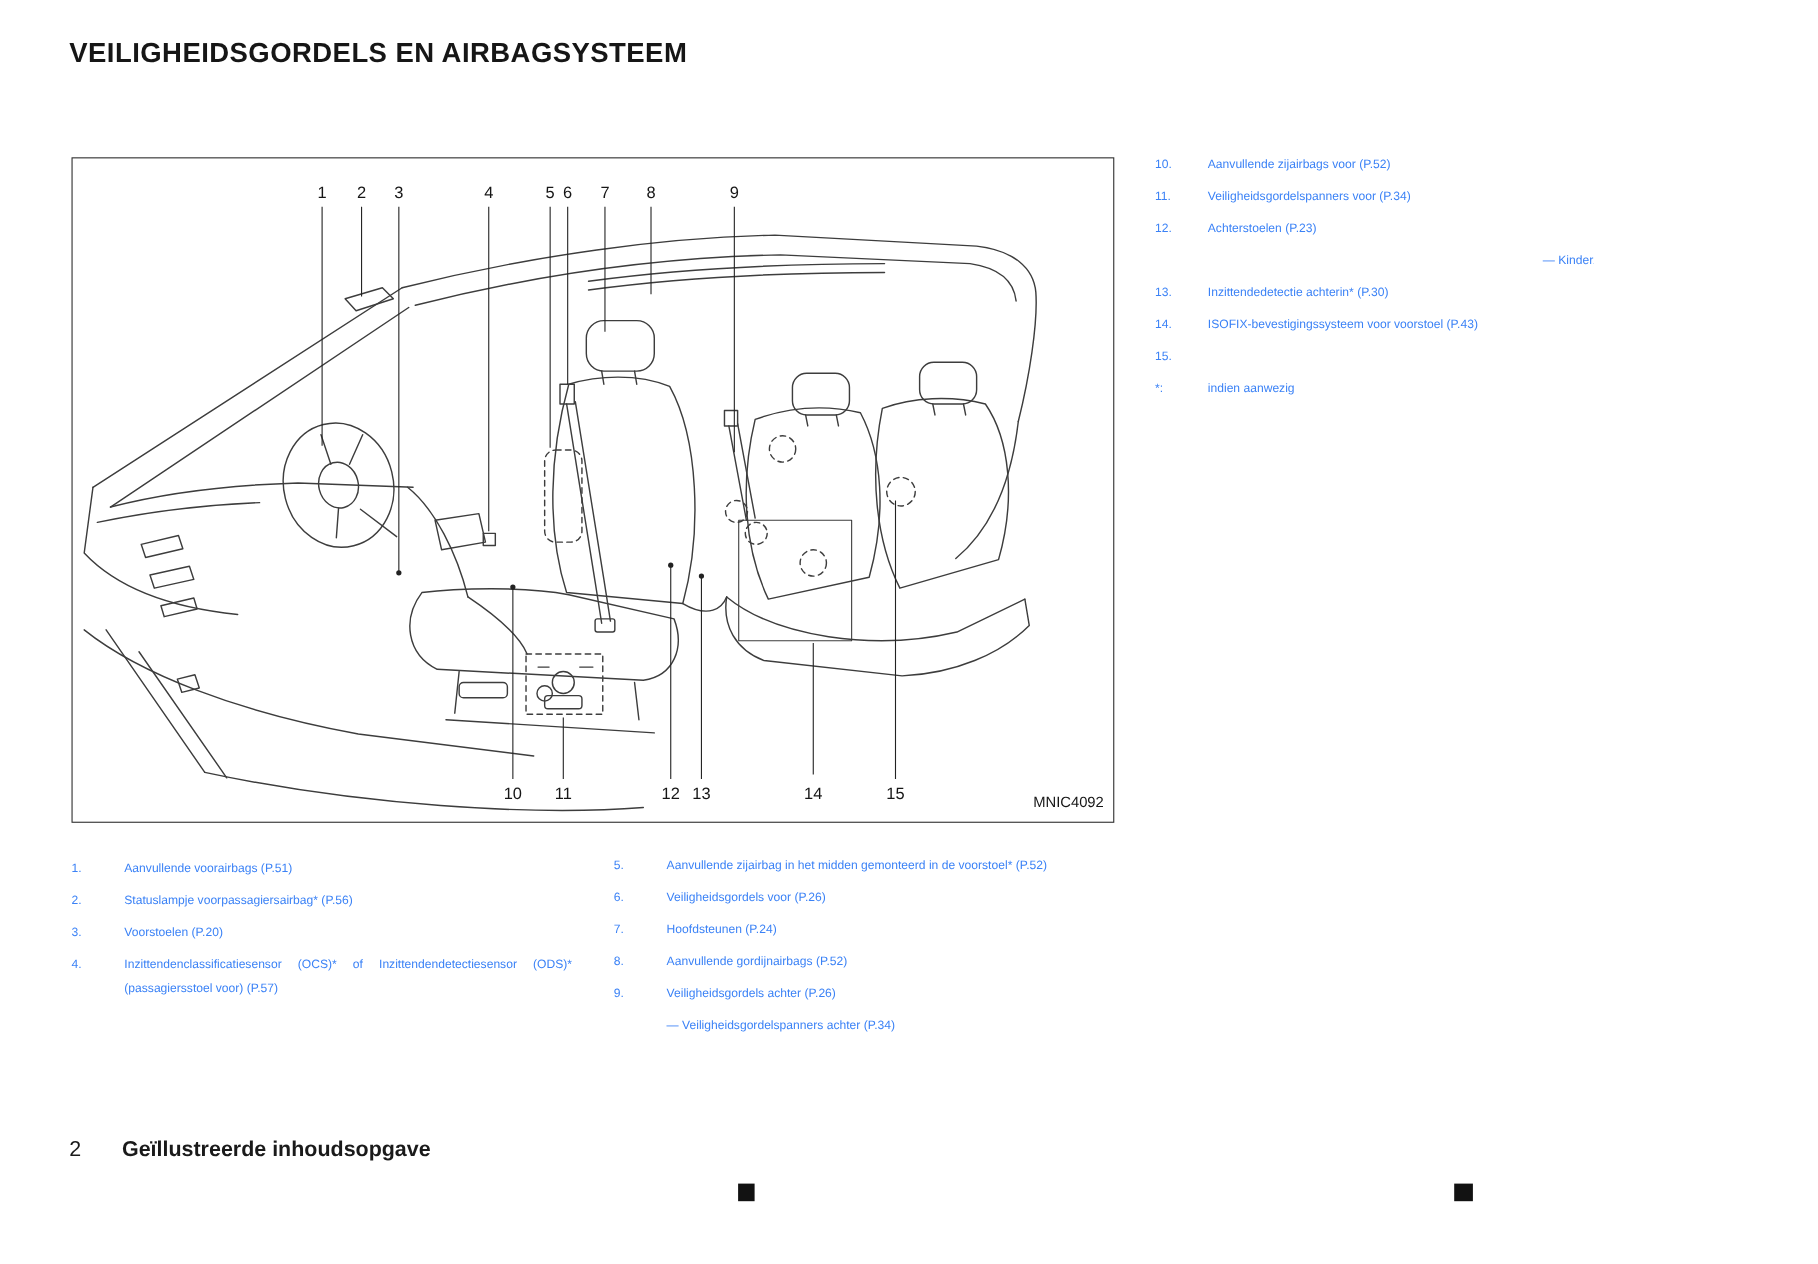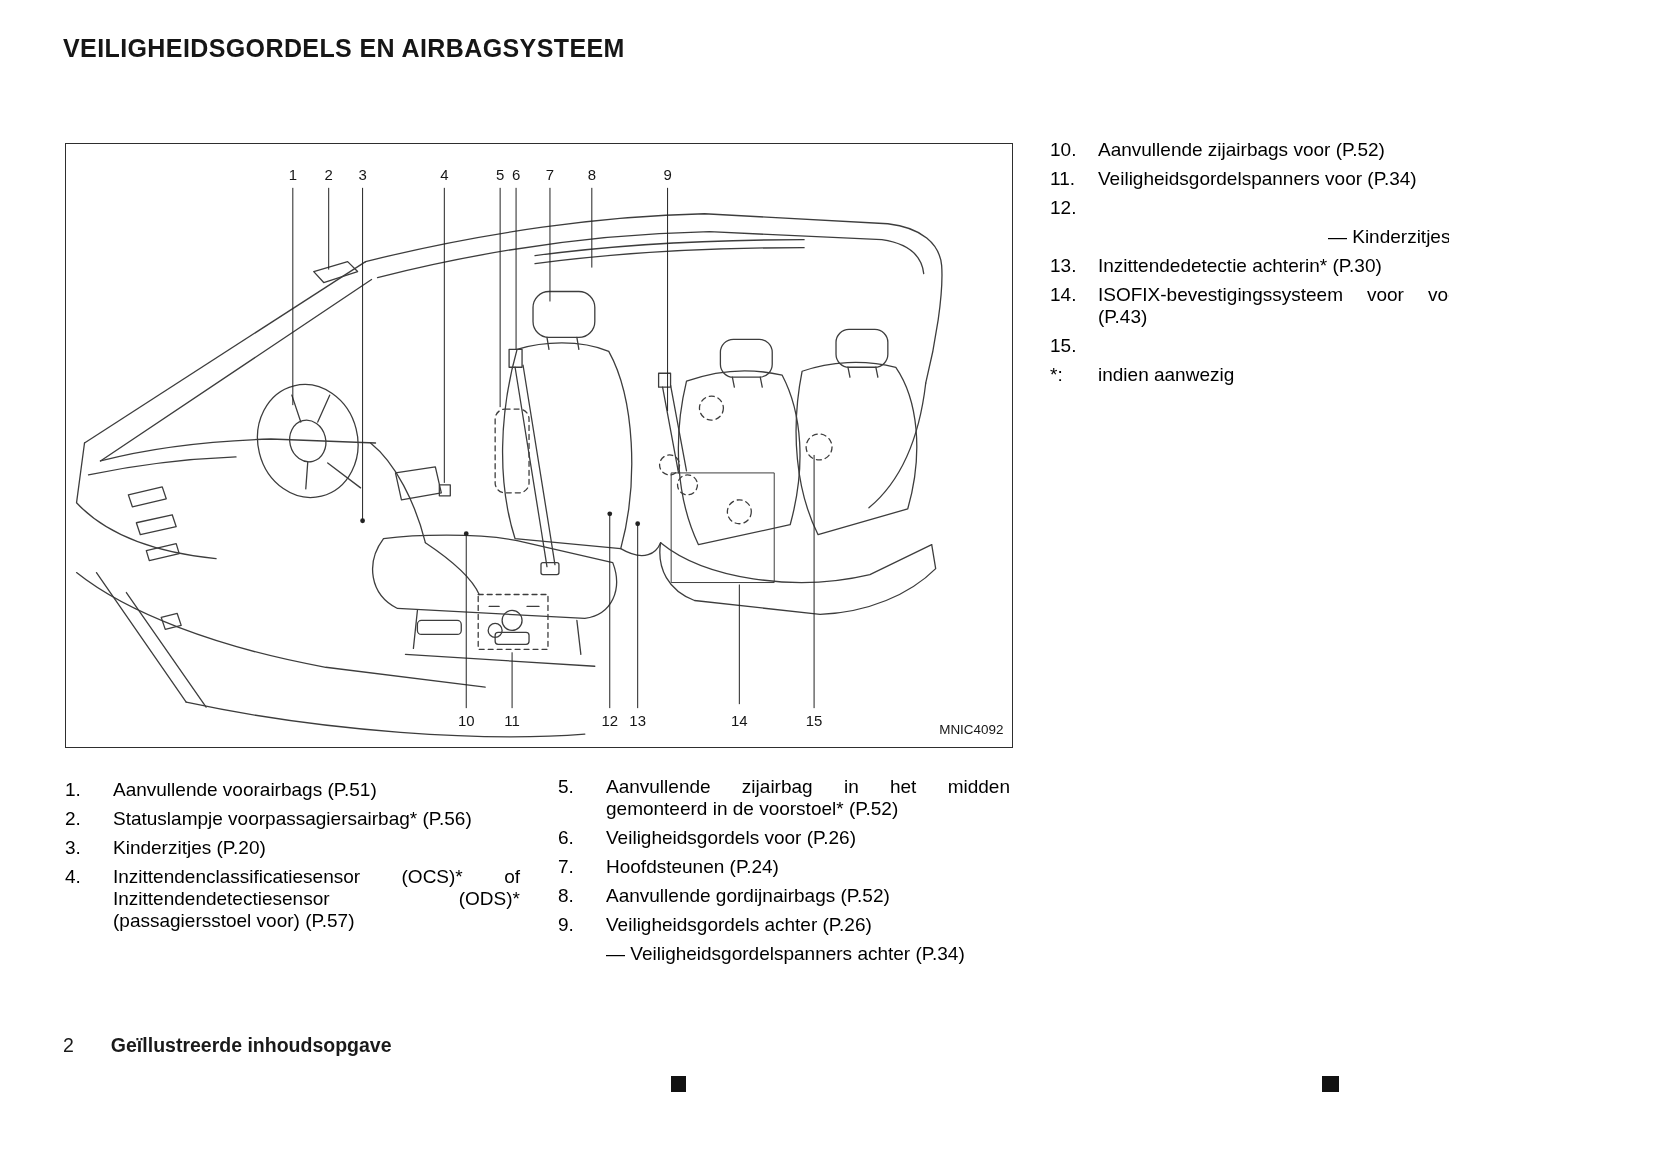--- a/index.html
+++ b/index.html
@@ -18,21 +18,21 @@
   .figure-box svg { display:block; width:100%; height:100%; }
 
   .art   { stroke:#3d3d3d; stroke-width:1.3; fill:none; stroke-linecap:round; stroke-linejoin:round; }
   .thin  { stroke-width:1; }
   .dashed{ stroke-dasharray:5 4; }
   .callout { stroke:#222222; stroke-width:1; fill:none; }
   .dot   { fill:#222222; stroke:none; }
   .callout-num { font-family:"Liberation Sans", sans-serif; font-size:15px; fill:#161616; }
   .fig-code    { font-family:"Liberation Sans", sans-serif; font-size:13.5px; fill:#161616; }
 
-  .legend { position:absolute; font-size:19px; line-height:22px; color:#000000; }
+  .legend { position:absolute; font-size:11px; line-height:22px; color:#3b82f6; }
   .legend .item { display:flex; margin-bottom:7px; }
   .legend .num { flex:0 0 48px; }
   .legend .txt { flex:1; text-align:justify; }
   .legend .item.sub-indent .txt { padding-left:28px; text-align:right; }
   .legend-left   { left:65px;   top:779px; width:455px; }
   .legend-middle { left:558px;  top:776px; width:452px; }
   .legend-right  { left:1050px; top:139px; width:455px; }
 
   .footer { position:absolute; left:63px; top:1034px; font-size:19.5px; }
   .footer .page-num { font-weight:400; margin-right:21px; }
@@ -198,20 +198,21 @@
     <div class="item">
       <span class="num">10.</span>
       <span class="txt">Aanvullende zijairbags voor (P.52)</span>
     </div>
     <div class="item">
       <span class="num">11.</span>
       <span class="txt">Veiligheidsgordelspanners voor (P.34)</span>
     </div>
     <div class="item">
       <span class="num">12.</span>
+      <span class="txt">Achterstoelen (P.23)</span>
     </div>
     <div class="item sub-indent">
       <span class="num"></span>
       <span class="txt">— Kinderzitjes (P.36)</span>
     </div>
     <div class="item">
       <span class="num">13.</span>
       <span class="txt">Inzittendedetectie achterin* (P.30)</span>
     </div>
     <div class="item">
@@ -231,21 +232,21 @@
     <div class="item">
       <span class="num">1.</span>
       <span class="txt">Aanvullende voorairbags (P.51)</span>
     </div>
     <div class="item">
       <span class="num">2.</span>
       <span class="txt">Statuslampje voorpassagiersairbag* (P.56)</span>
     </div>
     <div class="item">
       <span class="num">3.</span>
-      <span class="txt">Kinderzitjes (P.20)</span>
+      <span class="txt">Voorstoelen (P.20)</span>
     </div>
     <div class="item">
       <span class="num">4.</span>
       <span class="txt">Inzittendenclassificatiesensor (OCS)* of Inzittendendetectiesensor (ODS)* (passagiersstoel voor) (P.57)</span>
     </div>
   </div>
 
   <div class="legend legend-middle">
     <div class="item">
       <span class="num">5.</span>

